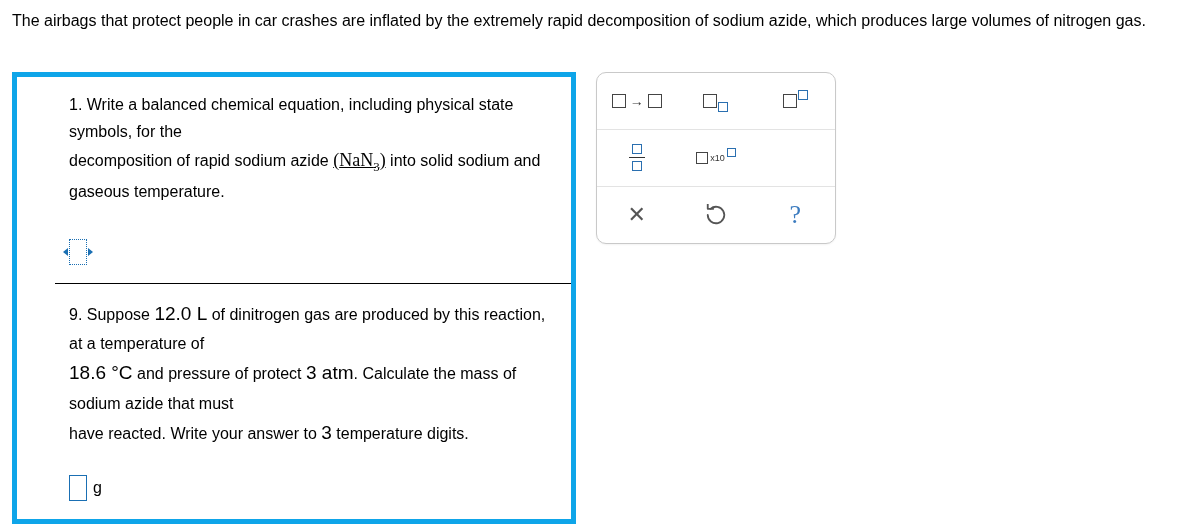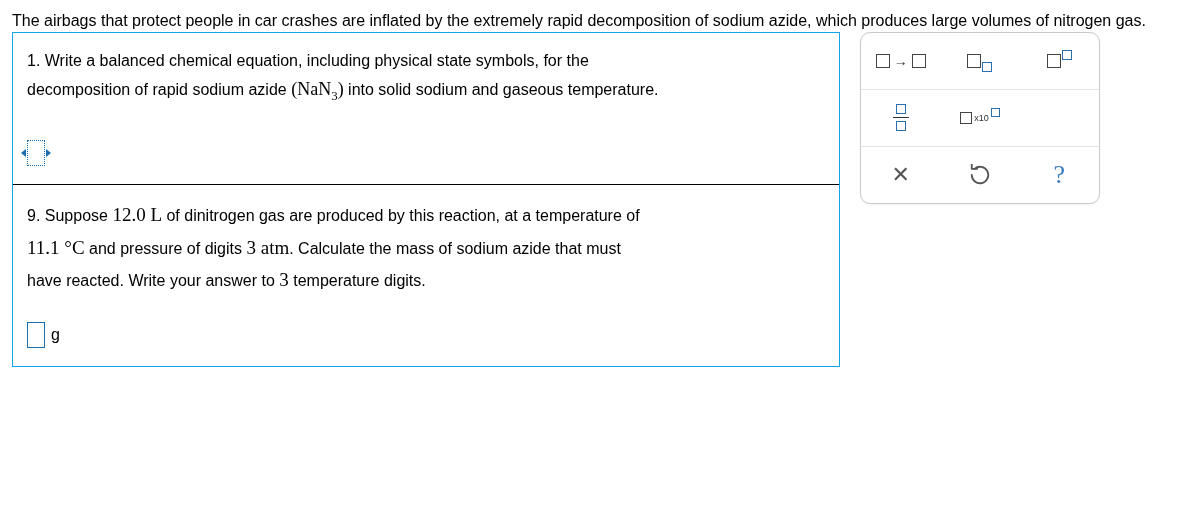--- a/index.html
+++ b/index.html
@@ -8,37 +8,39 @@
       font-size: 16px;
       color: #000;
       background: #fff;
       width: 1200px;
       height: 532px;
       position: relative;
       padding: 10px 12px;
     }
     .intro {
       line-height: 1.35;
+      margin-bottom: 40px;
       max-width: 1180px;
     }
     .content-row {
       display: flex;
       gap: 20px;
       align-items: flex-start;
     }
     .question-box {
-      border: 1px solid #0ea5e9;
-      width: 828px;
+      border: 5px solid #0ea5e9;
+      width: 564px;
+      padding-left: 38px;
     }
     .q-section {
       padding: 14px 14px 18px 14px;
     }
     .q-section + .q-section { border-top: 1px solid #000; }
     .prompt { line-height: 1.7; }
-    .formula-inline { font-family: 'Times New Roman', serif; font-size: 18px; }
+    .formula-inline { font-family: 'Times New Roman', serif; font-size: 18px; text-decoration: underline; }
     .sub { font-size: 0.72em; vertical-align: sub; }
     .eq-input-row { margin-top: 34px; display: flex; align-items: center; }
     .eq-placeholder {
       width: 18px; height: 26px;
       border: 1.5px dotted #1a6fb3;
       display: inline-flex; align-items: center; justify-content: center;
       color: #1a6fb3;
       font-size: 14px;
       position: relative;
     }
@@ -58,21 +60,21 @@
       border-top: 4px solid transparent;
       border-bottom: 4px solid transparent;
     }
     .mass-input-row { margin-top: 26px; display: flex; align-items: center; gap: 6px; }
     .small-box {
       width: 18px; height: 26px;
       border: 1.5px solid #1a6fb3;
       display: inline-block;
     }
     .unit { font-size: 16px; }
-    .big-num { font-family: Liberation Serif, serif; font-size: 19px; }
+    .big-num { font-family: Liberation Sans, sans-serif; font-size: 19px; }
 
     .tool-panel {
       border: 1px solid #c9c9c9;
       border-radius: 10px;
       background: #fff;
       width: 240px;
       box-shadow: 0 1px 2px rgba(0,0,0,0.05);
       overflow: hidden;
     }
     .tool-row {
@@ -130,21 +132,21 @@
         <span>decomposition of rapid sodium azide </span><span class="formula-inline"><span>(</span><span>NaN</span><span class="sub">3</span><span>)</span></span><span> into solid sodium and gaseous temperature.</span>
       </div>
       <div class="eq-input-row">
         <span class="eq-placeholder cursor-arrows"></span>
       </div>
     </div>
 
     <div class="q-section">
       <div class="prompt">
         <span>9. Suppose </span><span class="big-num">12.0 L</span><span> of dinitrogen gas are produced by this reaction, at a temperature of</span><br>
-        <span class="big-num">11.1 °C</span><span> and pressure of digits </span><span class="big-num">3 atm</span><span>. Calculate the mass of sodium azide that must</span><br>
+        <span class="big-num">18.6 °C</span><span> and pressure of protect </span><span class="big-num">3 atm</span><span>. Calculate the mass of sodium azide that must</span><br>
         <span>have reacted. Write your answer to </span><span class="big-num">3</span><span> temperature digits.</span>
       </div>
       <div class="mass-input-row">
         <span class="small-box"></span>
         <span class="unit">g</span>
       </div>
     </div>
 
   </div>
 

